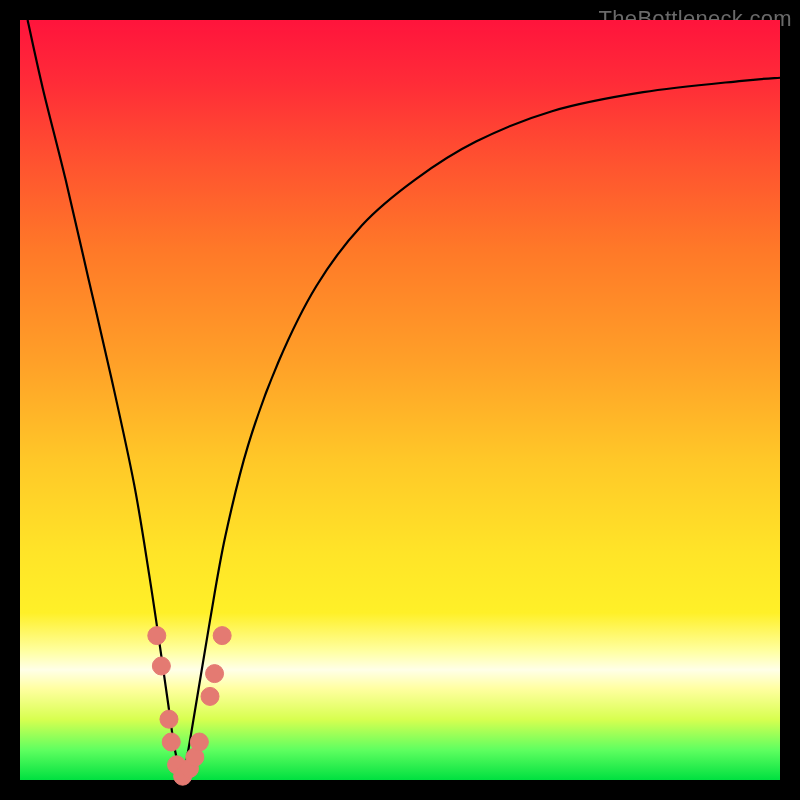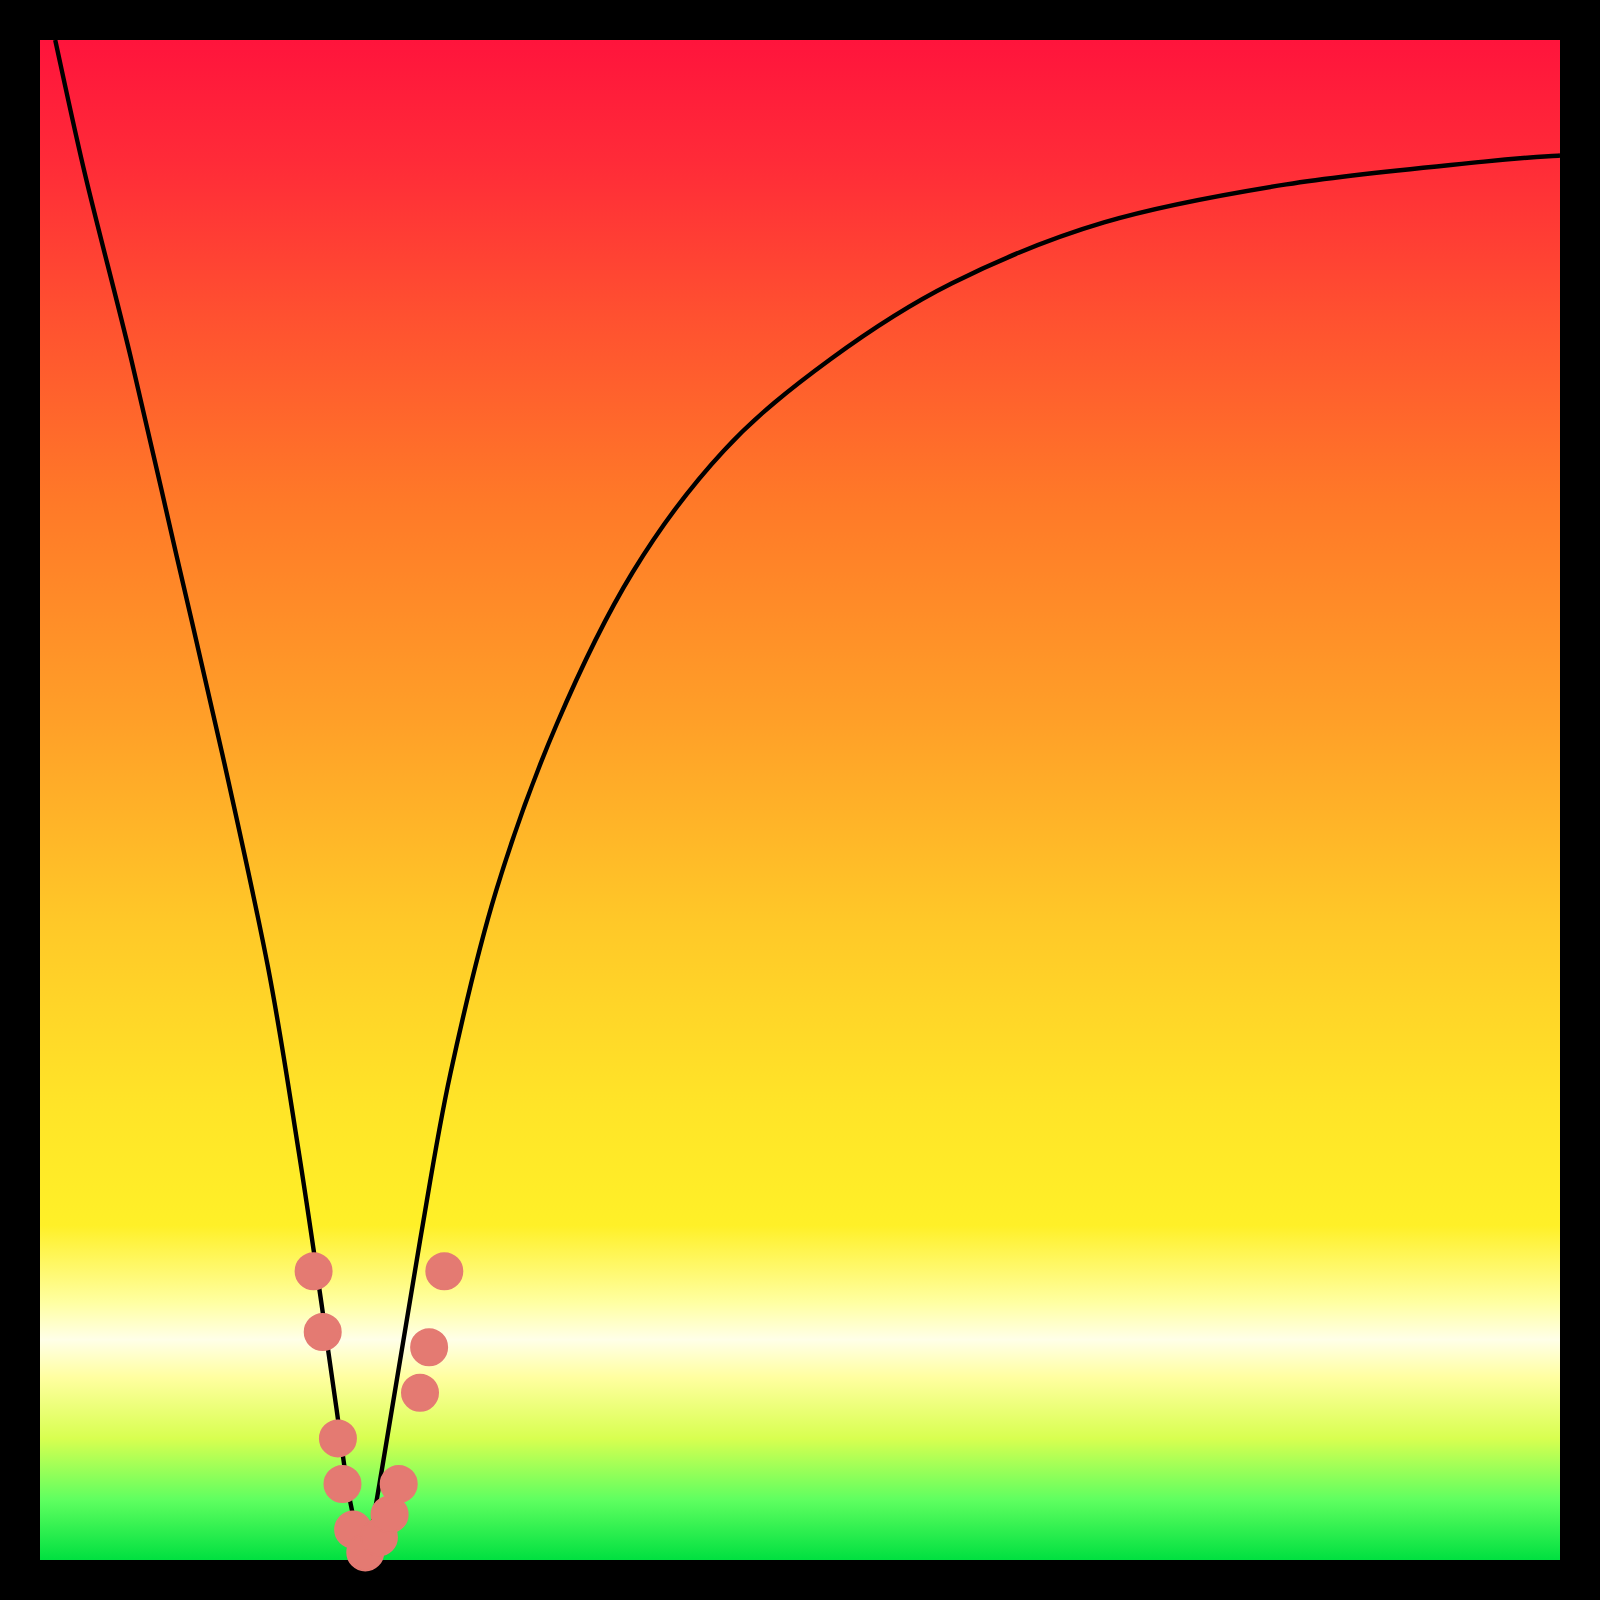--- a/index.html
+++ b/index.html
@@ -65,20 +65,21 @@
   }
   .marker {
     fill: #e47a72;
     stroke: #e47a72;
   }
 </style>
 </head>
 <body>
 
 <div class="outer">
+  <div class="watermark">TheBottleneck.com</div>
 
   <div class="plot">
     <svg class="curve" viewBox="0 0 760 760" preserveAspectRatio="none">
       <path id="curve-path" class="line" d="M 7.6000000000000005 0 C 10.133333333333333 11.399999999999997 16.46666666666667 41.79999999999997 22.8 68.39999999999998 C 29.133333333333333 94.99999999999999 38 127.93333333333335 45.6 159.60000000000002 C 53.2 191.26666666666668 60.79999999999999 225.46666666666664 68.39999999999999 258.4 C 75.99999999999999 291.3333333333333 83.6 323 91.2 357.2 C 98.80000000000001 391.4 107.66666666666666 430.66666666666663 114 463.59999999999997 C 120.33333333333334 496.5333333333333 124.76666666666668 526.9333333333333 129.20000000000002 554.8 C 133.63333333333335 582.6666666666666 137.43333333333334 609.2666666666667 140.6 630.8 C 143.76666666666665 652.3333333333333 146.04666666666668 668.8 148.20000000000002 684 C 150.35333333333335 699.2 151.8733333333333 711.8666666666667 153.51999999999998 722 C 155.16666666666666 732.1333333333333 156.68666666666667 738.4666666666666 158.08 744.8 C 159.47333333333336 751.1333333333333 160.61333333333334 760 161.88 760 C 163.14666666666665 760 164.16 752.4 165.68 744.8 C 167.20000000000002 737.1999999999999 168.84666666666666 727.0666666666666 171 714.4 C 173.15333333333334 701.7333333333333 175.43333333333334 687.8 178.6 668.8 C 181.76666666666665 649.8 185.56666666666666 625.7333333333333 190 600.4 C 194.43333333333334 575.0666666666666 198.86666666666667 545.9333333333333 205.20000000000002 516.8 C 211.53333333333336 487.66666666666663 219.13333333333333 454.73333333333335 228 425.6 C 236.86666666666667 396.4666666666667 247.00000000000003 368.59999999999997 258.40000000000003 341.99999999999994 C 269.80000000000007 315.3999999999999 282.4666666666667 288.79999999999995 296.40000000000003 266 C 310.33333333333337 243.20000000000002 325.53333333333336 222.93333333333337 342 205.20000000000005 C 358.46666666666664 187.46666666666673 376.2 173.53333333333336 395.2 159.60000000000002 C 414.2 145.66666666666669 433.2 133.00000000000003 456 121.60000000000002 C 478.8 110.20000000000003 504.1333333333333 99.4333333333334 532 91.20000000000005 C 559.8666666666667 82.9666666666667 591.5333333333333 77.26666666666661 623.1999999999999 72.19999999999993 C 654.8666666666666 67.13333333333325 699.2 63.206666666666614 722 60.799999999999955 C 744.8 58.393333333333295 753.6666666666666 58.26666666666665 760 57.75999999999999"></path>
       <g id="markers">
           <circle cx="136.79999999999998" cy="615.6" r="9" class="marker"></circle>
           <circle cx="141.36" cy="646" r="9" class="marker"></circle>
           <circle cx="148.96" cy="699.2" r="9" class="marker"></circle>
           <circle cx="151.23999999999998" cy="722" r="9" class="marker"></circle>
           <circle cx="156.56" cy="744.8" r="9" class="marker"></circle>

